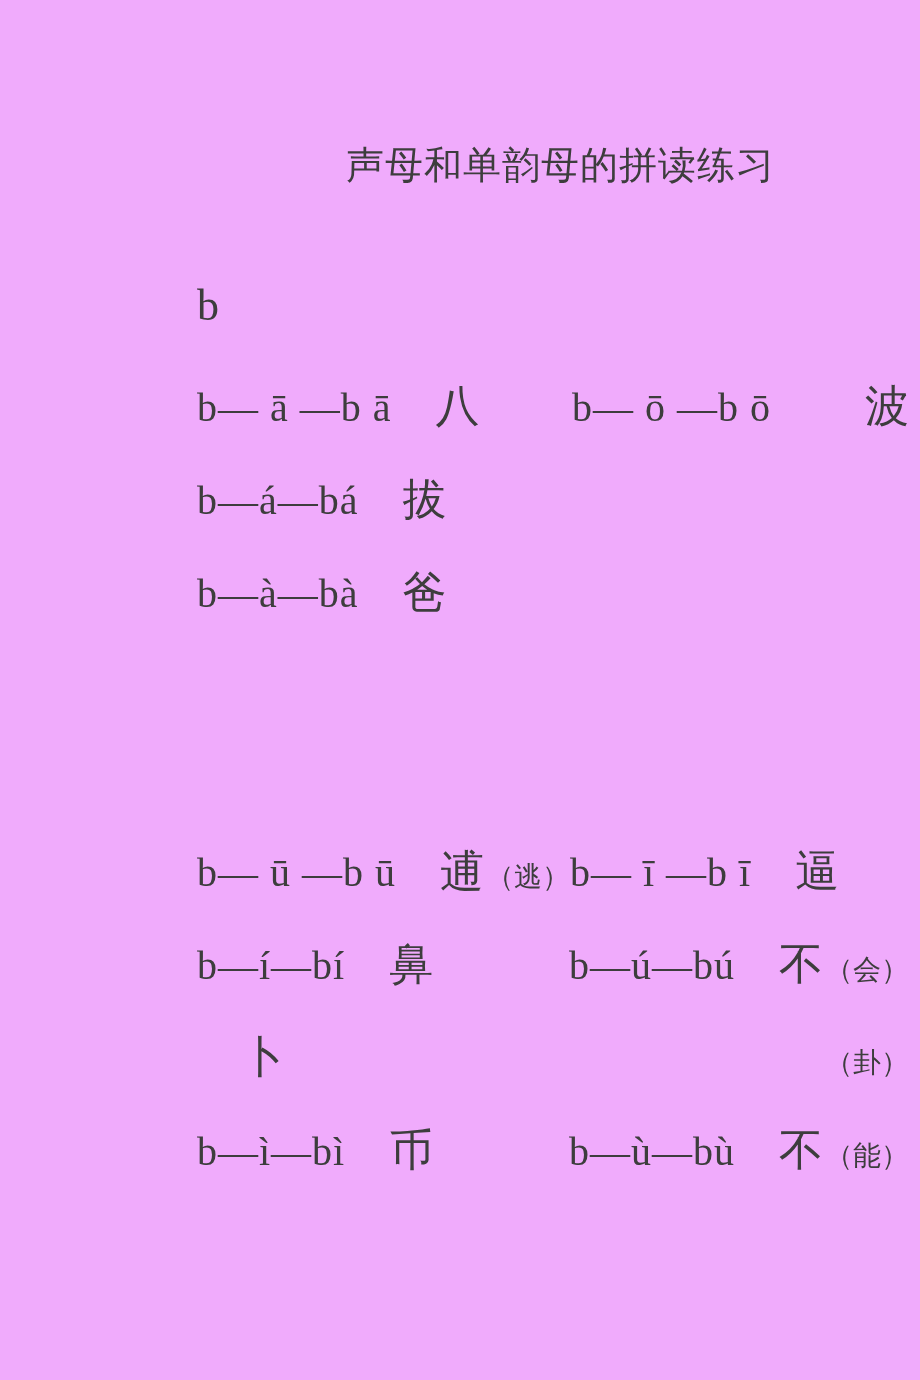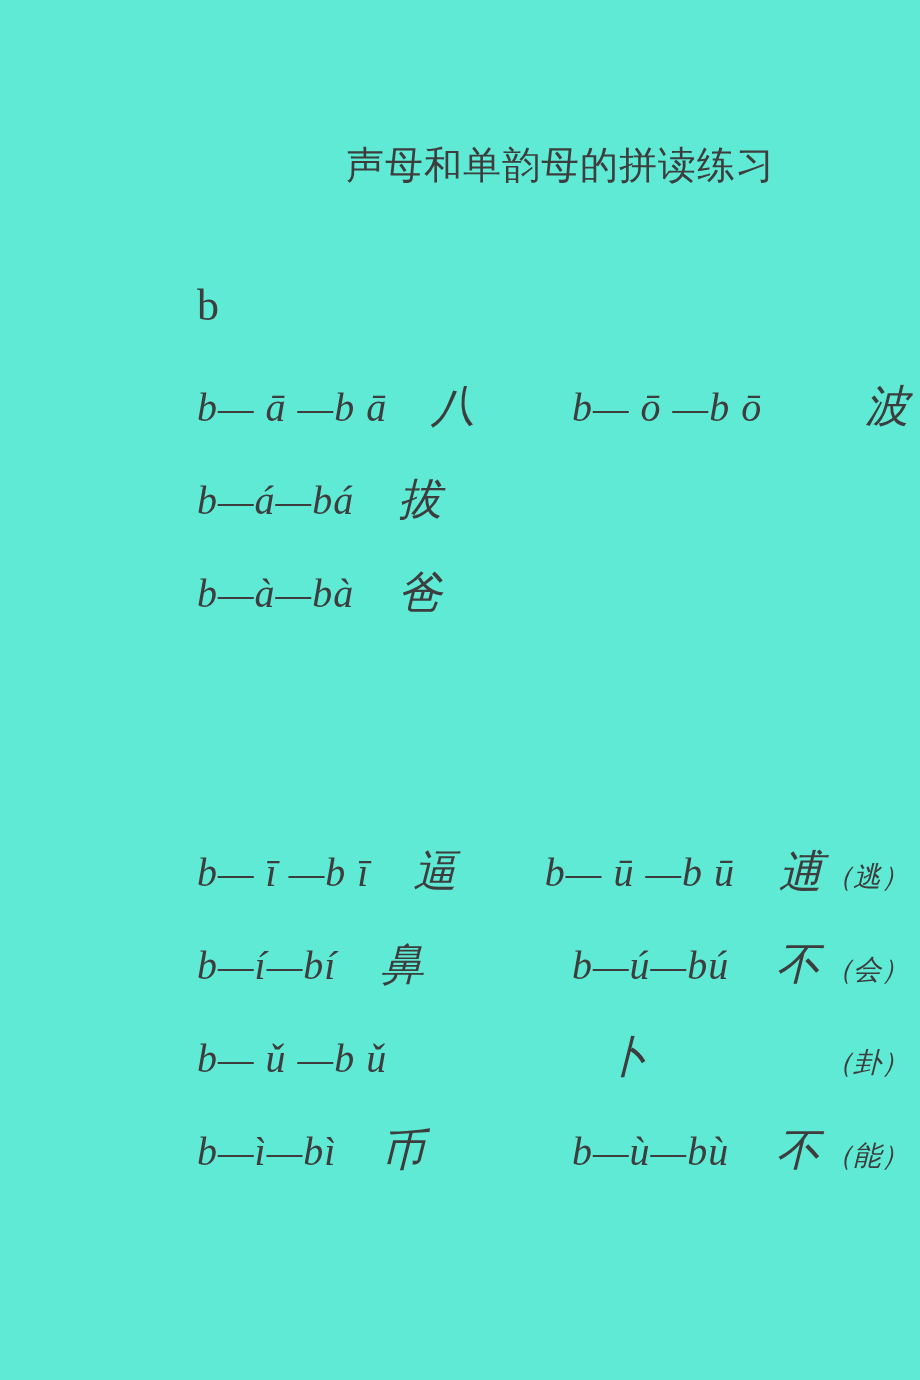--- a/index.html
+++ b/index.html
@@ -2,21 +2,21 @@
 <html><head>
 <meta charset="utf-8">
 <style>
   :root { --text: #3d3d3d; }
   * { box-sizing: border-box; }
   html, body { margin: 0; padding: 0; background: #ffffff; }
   .page {
     position: relative;
     width: 920px;
     height: 1380px;
-    background: #5eead4;
+    background: #f0abfc;
     overflow: hidden;
     font-family: "Liberation Serif", "DejaVu Serif", serif;
     color: var(--text);
   }
   .title {
     position: absolute;
     left: 346px;
     top: 140px;
     font-size: 38px;
     letter-spacing: 1px;
@@ -25,21 +25,20 @@
   .initial {
     position: absolute;
     left: 197px;
     top: 280px;
     font-size: 44px;
   }
   .block {
     position: absolute;
     left: 197px;
     width: 712px;
-    font-style: italic;
   }
   .block1 { top: 360px; }
   .block2 { top: 825px; }
   .row {
     height: 93px;
     display: flex;
     align-items: center;
   }
   .cell {
     display: flex;
@@ -92,44 +91,43 @@
     <div class="row">
       <div class="cell left">
         <span class="pinyin">b—à—bà</span>
         <span class="hanzi">爸</span>
       </div>
     </div>
   </div>
 
   <div class="block block2">
     <div class="row">
-      <div class="cell left">
-        <span class="pinyin">b— ī —b ī</span>
-        <span class="hanzi">逼</span>
-      </div>
       <div class="cell right">
         <span class="pinyin">b— ū —b ū</span>
         <span class="hanzi">逋</span>
         <span class="note">（逃）</span>
+      </div>
+      <div class="cell left">
+        <span class="pinyin">b— ī —b ī</span>
+        <span class="hanzi">逼</span>
       </div>
     </div>
     <div class="row">
       <div class="cell left">
         <span class="pinyin">b—í—bí</span>
         <span class="hanzi">鼻</span>
       </div>
       <div class="cell right">
         <span class="pinyin">b—ú—bú</span>
         <span class="hanzi">不</span>
         <span class="note">（会）</span>
       </div>
     </div>
     <div class="row">
       <div class="cell right">
-        <span class="pinyin">b— ǔ —b ǔ</span>
         <span class="hanzi">卜</span>
         <span class="note">（卦）</span>
       </div>
     </div>
     <div class="row">
       <div class="cell left">
         <span class="pinyin">b—ì—bì</span>
         <span class="hanzi">币</span>
       </div>
       <div class="cell right">

